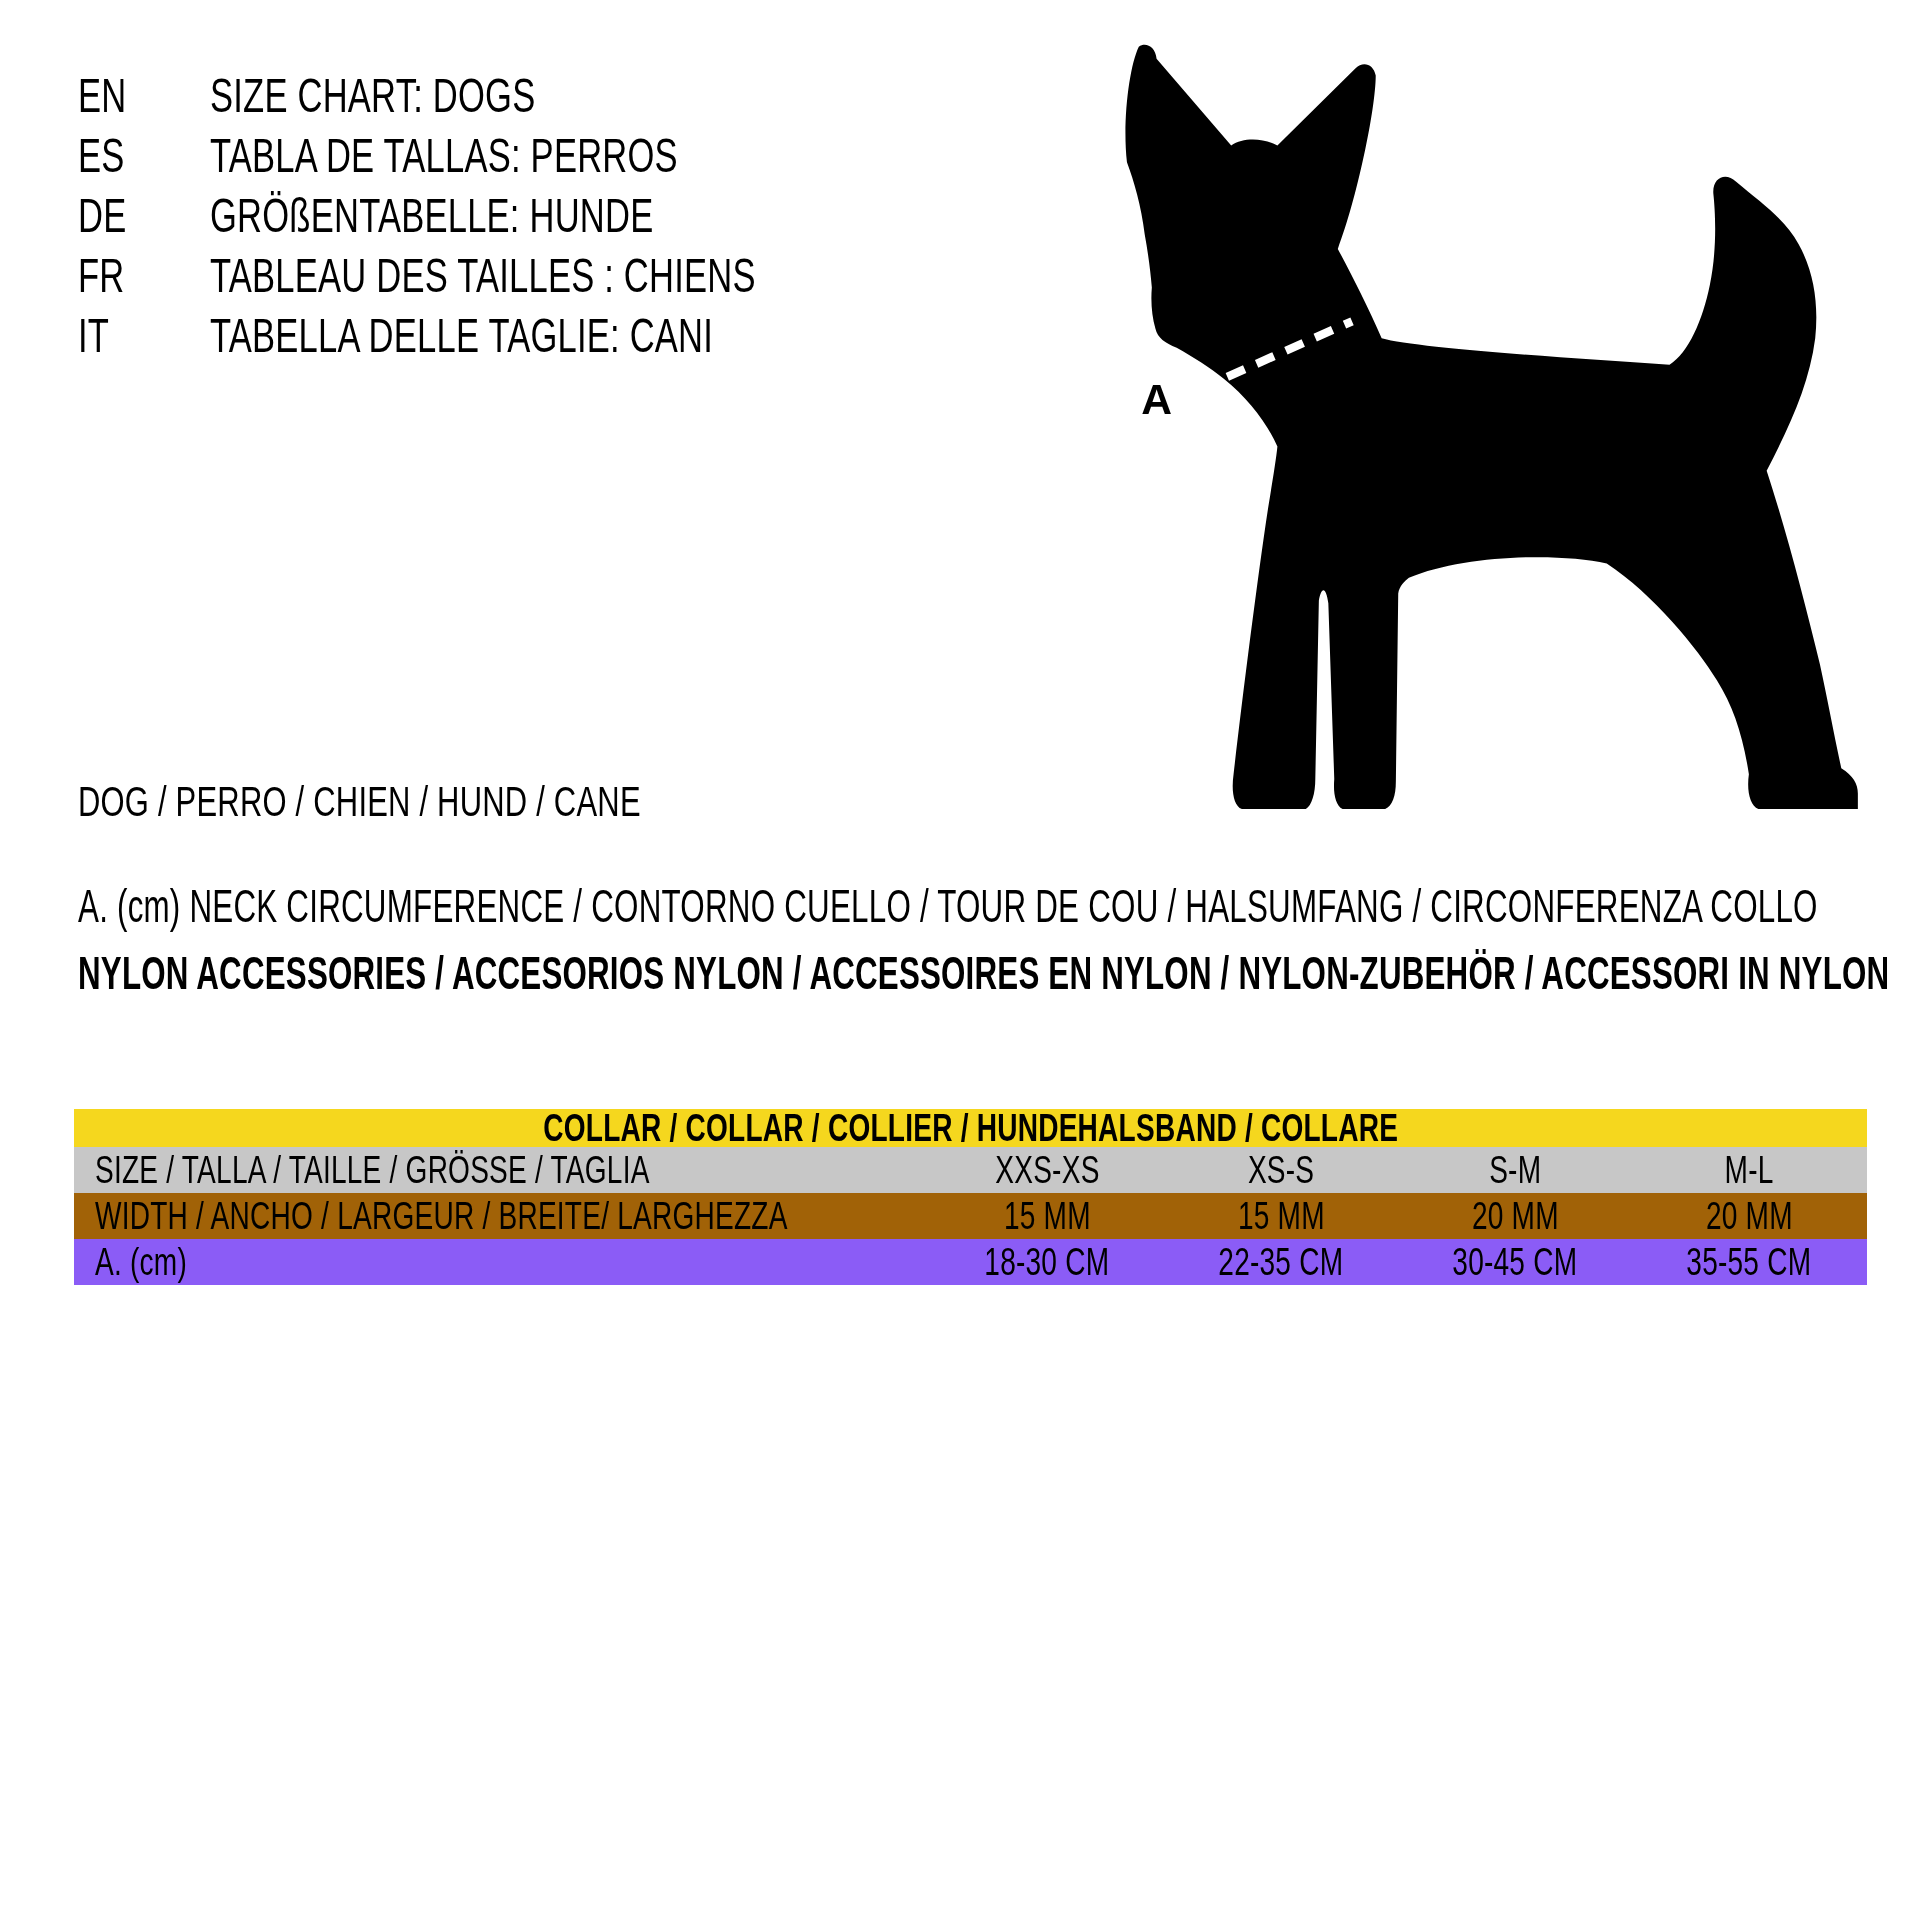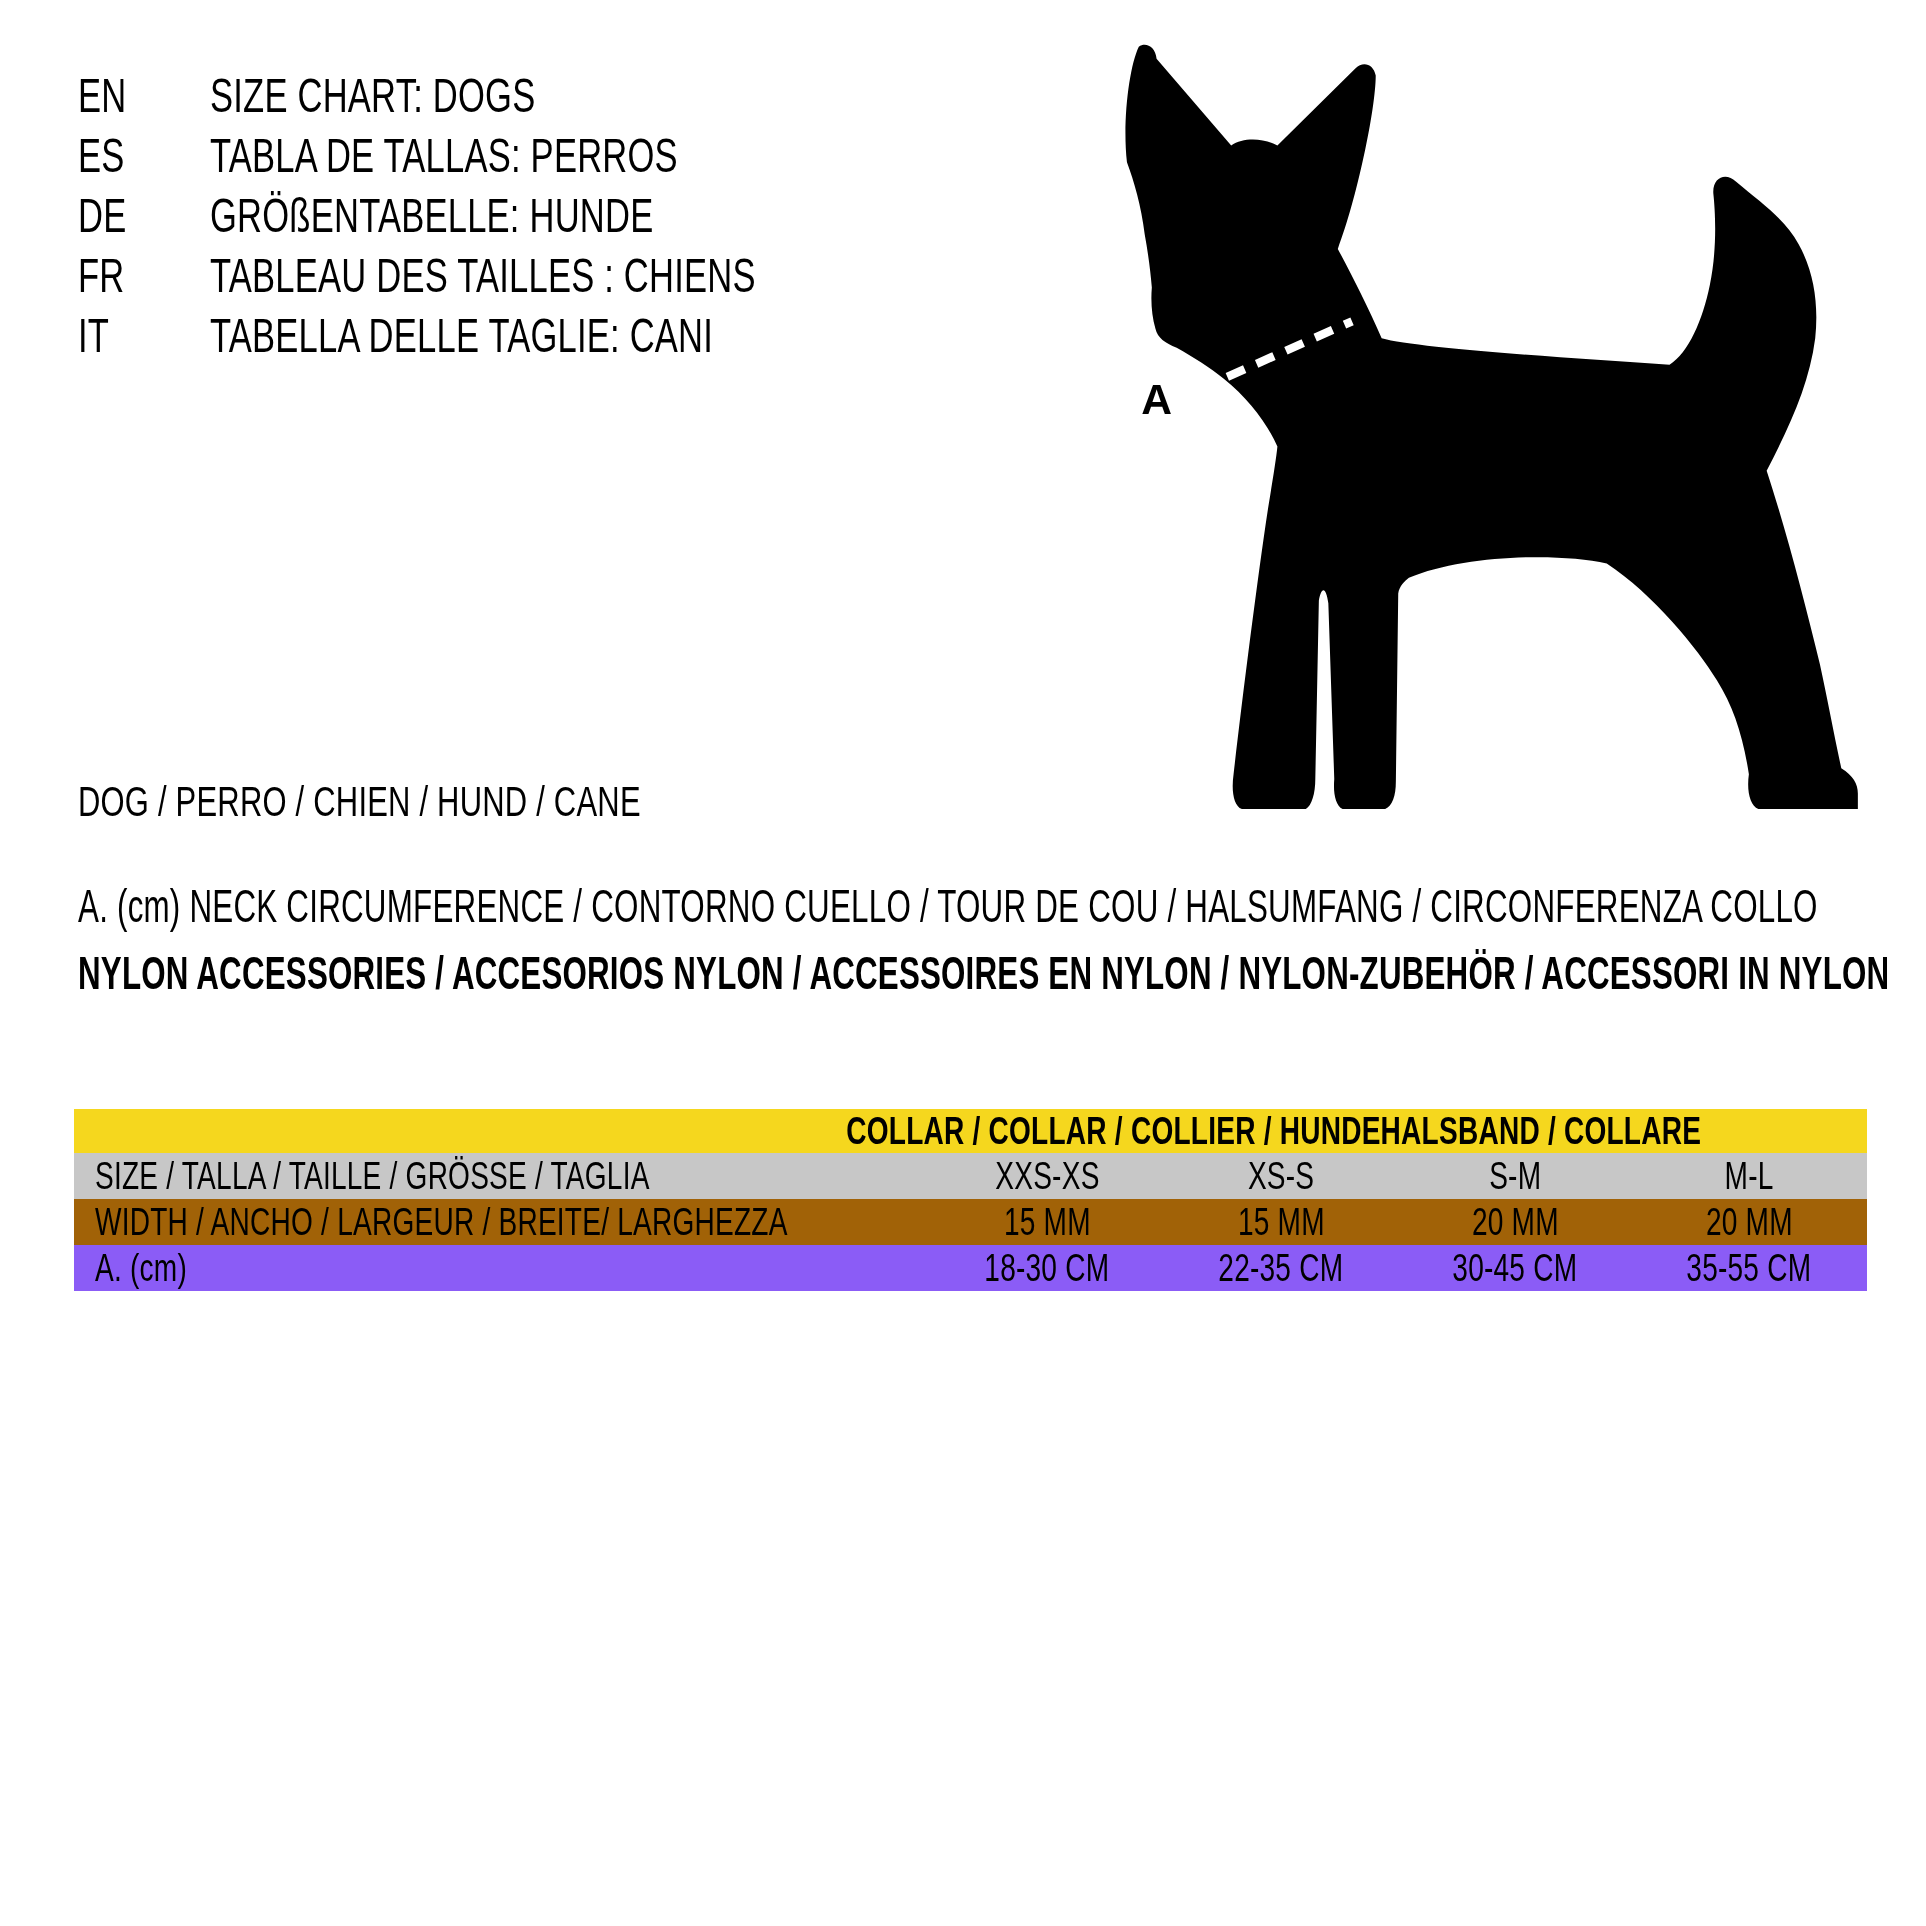--- a/index.html
+++ b/index.html
@@ -33,21 +33,21 @@
   .dog-fig svg { display: block; width: 100%; height: 100%; }
 
   
   .dog-caption { left: 78px; top: 771px; font-size: 43px; line-height: 60px; }
   .note-measure { left: 78px; top: 879px; font-size: 46px; line-height: 55px; }
   .note-material { left: 78px; top: 946px; font-size: 46px; line-height: 55px; font-weight: bold; }
 
   
   .size-table { left: 74px; top: 1109px; width: 1793px; }
   .t-head {
-    height: 44px; display: flex; align-items: center; justify-content: flex-end;
+    height: 38px; display: flex; align-items: center; justify-content: center;
     font-size: 39px; font-weight: bold;
   }
   .t-row { height: 46px; display: grid; grid-template-columns: 856px 234px 234px 234px 234px; align-items: center; font-size: 39px; }
   .t-label { padding-left: 21px; text-align: left; }
   .t-cell { text-align: center; }
 </style>
 </head>
 <body>
 
 <section class="abs langs">

